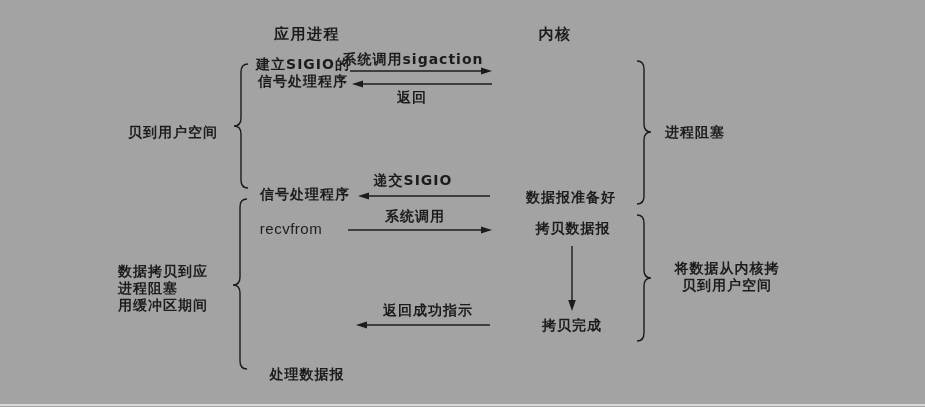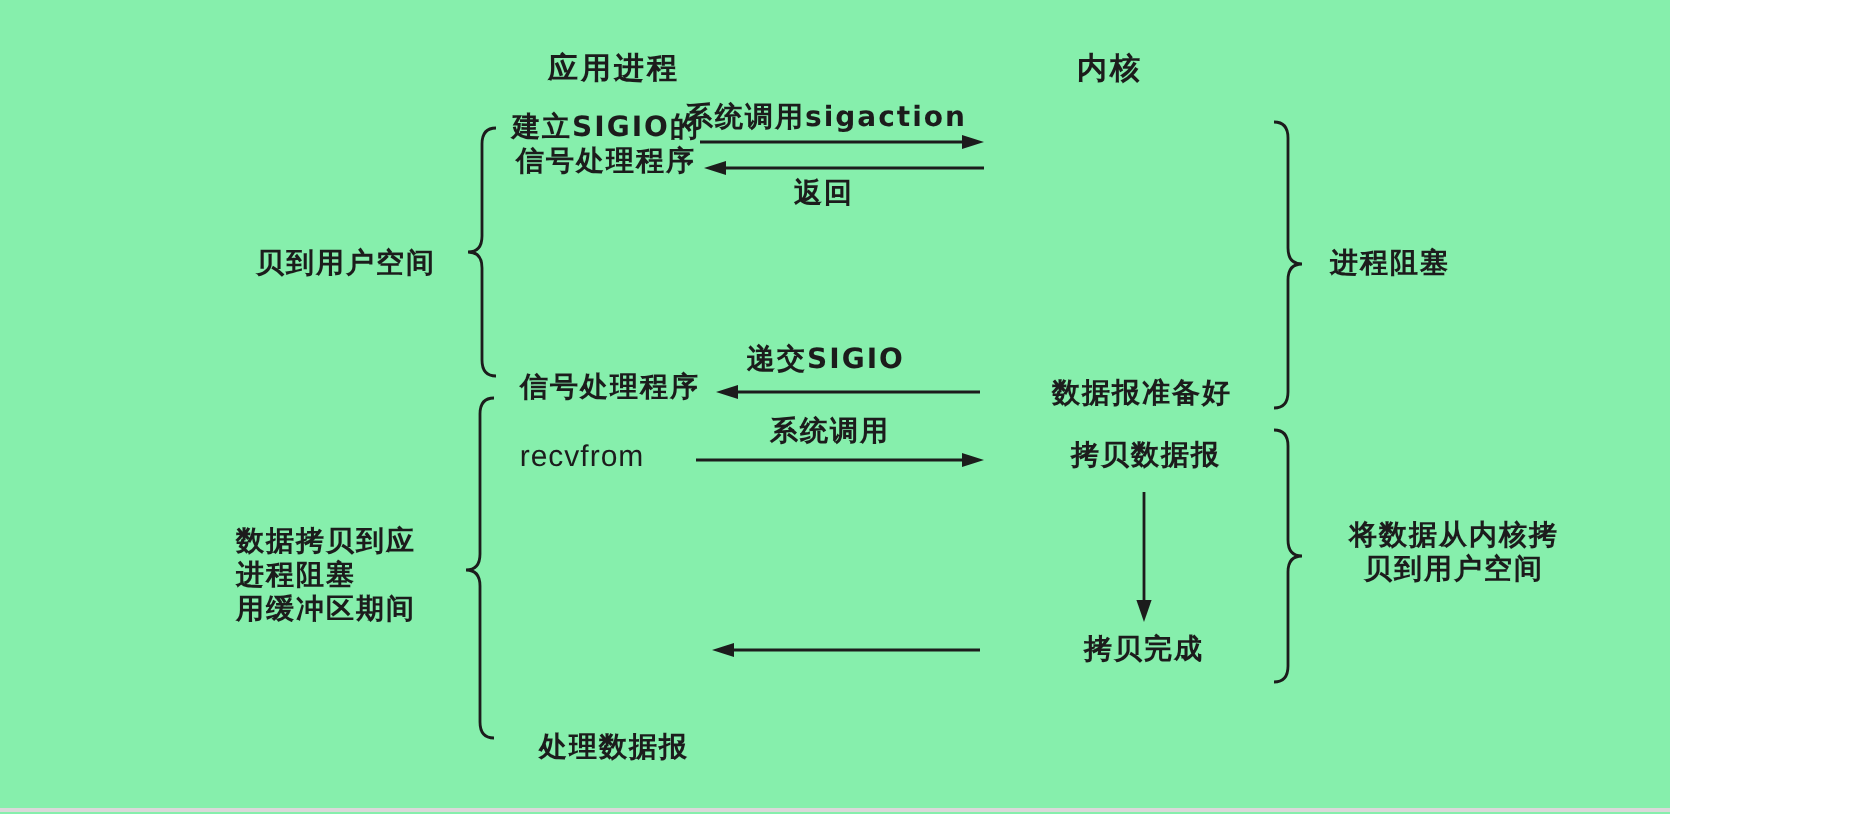--- a/index.html
+++ b/index.html
@@ -1,18 +1,18 @@
 <!DOCTYPE html>
 <html><head>
 <meta charset="utf-8">
 <style>
   html,body { margin:0; padding:0; }
   .canvas {
-    position:relative; width:835px; height:407px;
-    background:#86efac; overflow:hidden;
+    position:relative; width:925px; height:407px;
+    background:#a3a3a3; overflow:hidden;
     font-family:"DejaVu Sans", sans-serif; color:#1c1c1c;
   }
   .svg-layer { position:absolute; left:0; top:0; width:925px; height:407px; }
   .lbl {
     position:absolute; font-size:14px; font-weight:600;
     letter-spacing:1px; white-space:nowrap; line-height:17px;
     transform:translateX(-50%); text-align:center;
   }
   .lbl-left { transform:none; text-align:left; }
   .hdr { font-size:15px; font-weight:700; letter-spacing:1.5px; }
@@ -76,20 +76,21 @@
     <div>进程阻塞</div>
     <div>用缓冲区期间</div>
   </div>
 
   <div class="lbl" style="left:307px; top:366px;">处理数据报</div>
 
   <div class="lbl" style="left:413px; top:51px;">系统调用sigaction</div>
   <div class="lbl" style="left:412px; top:89px;text-align:right;">返回</div>
   <div class="lbl" style="left:413px; top:172px;">递交SIGIO</div>
   <div class="lbl" style="left:415px; top:208px;">系统调用</div>
+  <div class="lbl" style="left:428px; top:302px;">返回成功指示</div>
 
   <div class="lbl" style="left:571px; top:189px;">数据报准备好</div>
   <div class="lbl" style="left:573px; top:220px;">拷贝数据报</div>
   <div class="lbl" style="left:572px; top:317px;">拷贝完成</div>
 
   <div class="lbl lbl-left" style="left:665px; top:124px;">进程阻塞</div>
   <div class="lbl" style="left:727px; top:260px;">
     <div>将数据从内核拷</div>
     <div>贝到用户空间</div>
   </div>

